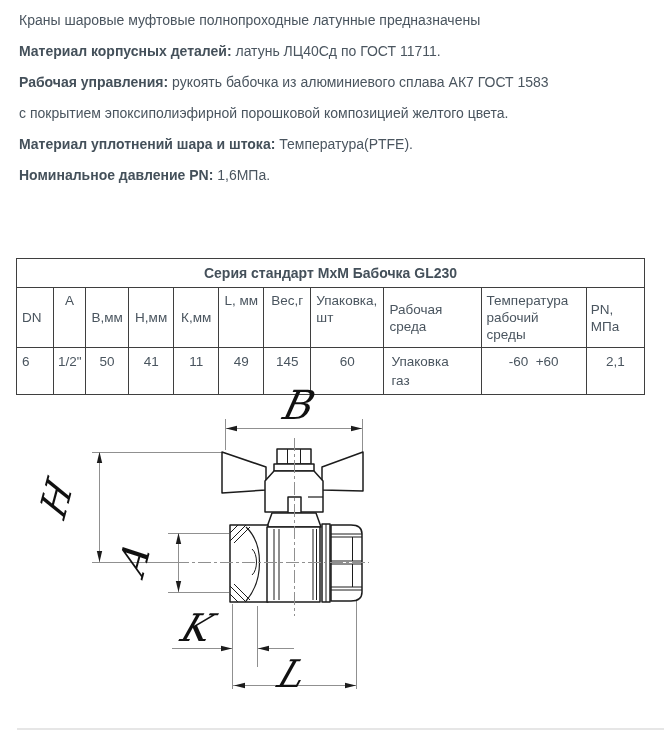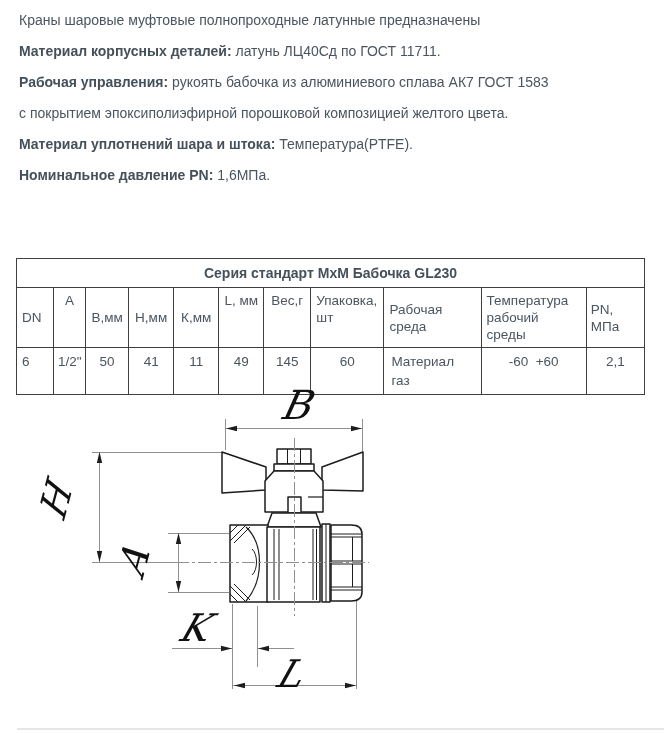--- a/index.html
+++ b/index.html
@@ -81,21 +81,21 @@
   </tr>
   <tr class="data">
     <td class="ta-l pl5">6</td>
     <td class="ta-c">1/2"</td>
     <td class="ta-c">50</td>
     <td class="ta-c">41</td>
     <td class="ta-c">11</td>
     <td class="ta-c">49</td>
     <td class="ta-c">145</td>
     <td class="ta-c">60</td>
-    <td class="ta-l pl7 preline">Материал
+    <td class="ta-l pl7 preline">Упаковка
 газ</td>
     <td class="ta-c prewrap">-60  +60</td>
     <td class="ta-c">2,1</td>
   </tr>
 </tbody>
   </table>
 
 <svg class="drawing" width="455" height="320" viewBox="0 383 455 320" xmlns="http://www.w3.org/2000/svg">
 
   <g stroke="#909090" stroke-width="1" fill="none">

